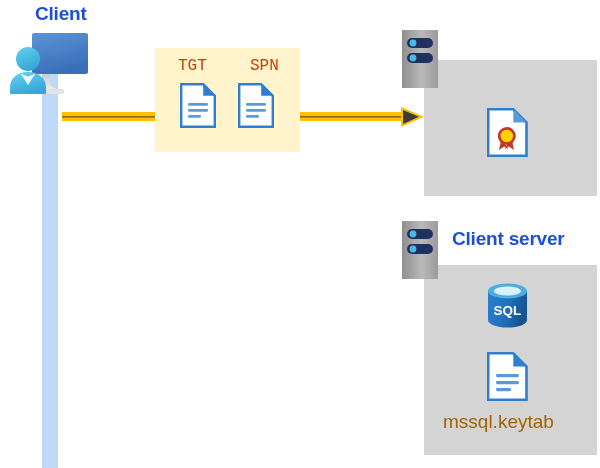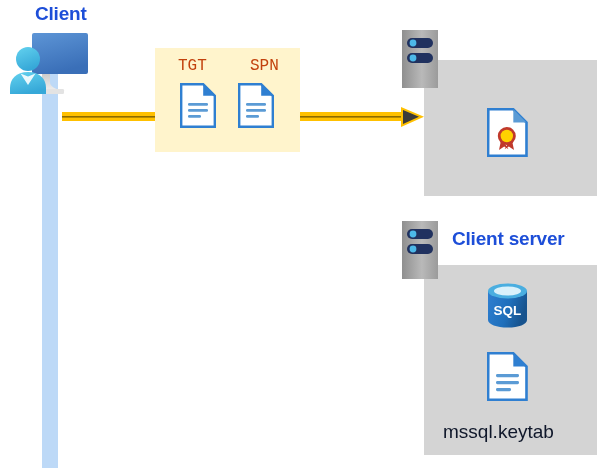--- a/index.html
+++ b/index.html
@@ -92,21 +92,21 @@
   #dc-rack { left: 402px; top: 30px; }
   #linux-rack { left: 402px; top: 221px; }
 
   
   #cert-icon { position: absolute; left: 487px; top: 108px; width: 41px; height: 49px; }
   #sql-icon  { position: absolute; left: 486px; top: 282px; width: 43px; height: 47px; text-align: right; }
   #keytab-icon { position: absolute; left: 487px; top: 352px; width: 41px; height: 49px; }
 
   #dc-title { left: 458px; top: 4px; }
   #linux-title { left: 452px; top: 227px; }
-  #keytab-label { left: 443px; top: 421px; font-size: 19px; color: #0f172a; }
+  #keytab-label { left: 443px; top: 411px; font-size: 19px; color: #a16207; }
 </style>
 </head>
 <body>
 
 <div id="canvas">
 
   <div id="client-lifeline"></div>
 
   <div class="title-bold" style="left:35px; top:2px;">Client</div>
 

